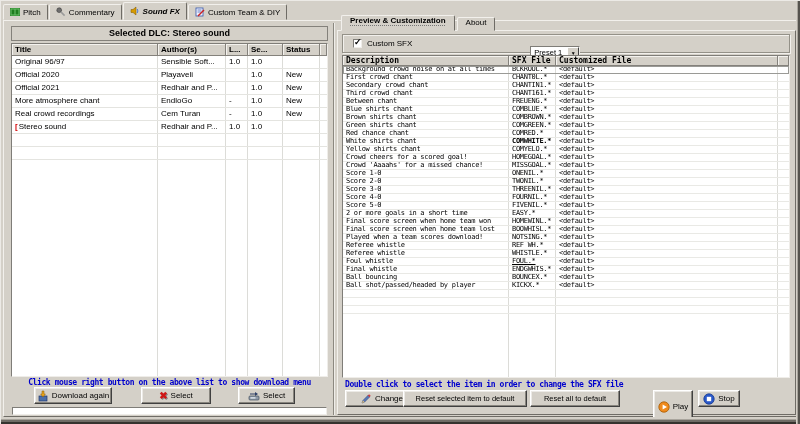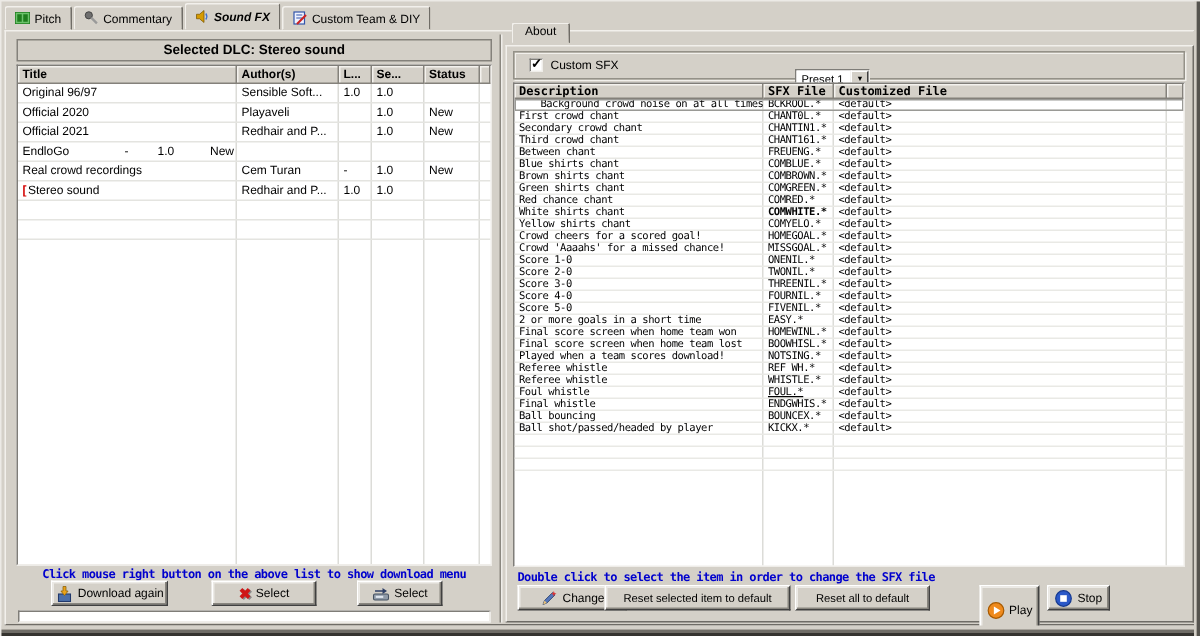--- a/index.html
+++ b/index.html
@@ -150,20 +150,21 @@
         </div>
         <div class="lrow">
           <div class="cell" style="width: 146px;">Official 2021</div>
           <div class="cell" style="width: 68px;">Redhair and P...</div>
           <div class="cell" style="width: 22px;"></div>
           <div class="cell" style="width: 35px;">1.0</div>
           <div class="cell" style="width: 37px;">New</div>
           <div class="cell" style="width: 7px;"></div>
         </div>
         <div class="lrow">
+          <div class="cell" style="width: 146px;">More atmosphere chant</div>
           <div class="cell" style="width: 68px;">EndloGo</div>
           <div class="cell" style="width: 22px;">-</div>
           <div class="cell" style="width: 35px;">1.0</div>
           <div class="cell" style="width: 37px;">New</div>
           <div class="cell" style="width: 7px;"></div>
         </div>
         <div class="lrow">
           <div class="cell" style="width: 146px;">Real crowd recordings</div>
           <div class="cell" style="width: 68px;">Cem Turan</div>
           <div class="cell" style="width: 22px;">-</div>
@@ -210,20 +211,21 @@
       </svg>
     <span>Select</span>
   </div>
 
   <div id="progress-bar" class="sunken"></div>
 
   <div style="position:absolute;left:332px;top:22px;width:1px;height:392px;background:#8b8880"></div>
   <div style="position:absolute;left:333px;top:22px;width:1px;height:392px;background:#efede9"></div>
 
   <div id="rtabs">
+    <div class="rtab active">Preview &amp; Customization</div>
     <div class="rtab">About</div>
   </div>
   <div id="notebook"></div>
 
   <div id="sfx-groupbox">
     <div id="custom-sfx-checkbox" class="sunken">
       <span class="mark">✓</span>
     </div>
     <span id="custom-sfx-label">Custom SFX</span>
     <div class="dd-wrap">
@@ -238,21 +240,21 @@
 
   <div id="right-table" class="table">
     <div class="thead">
       <div class="th" style="width:166px">Description</div>
       <div class="th" style="width:47px">SFX File</div>
       <div class="th" style="width:222px">Customized File</div>
       <div class="th" style="width:11px"></div>
     </div>
     <div class="tbody">
         <div class="rrow focused">
-          <div class="cell" style="width: 166px; text-align: right;">Background crowd noise on at all times</div>
+          <div class="cell" style="width: 166px;">Background crowd noise on at all times</div>
           <div class="cell" style="width: 47px;">BCKROOL.*</div>
           <div class="cell" style="width: 222px;">&lt;default&gt;</div>
           <div class="cell" style="width: 11px;"></div>
         </div>
         <div class="rrow">
           <div class="cell" style="width: 166px;">First crowd chant</div>
           <div class="cell" style="width: 47px;">CHANT0L.*</div>
           <div class="cell" style="width: 222px;">&lt;default&gt;</div>
           <div class="cell" style="width: 11px;"></div>
         </div>

